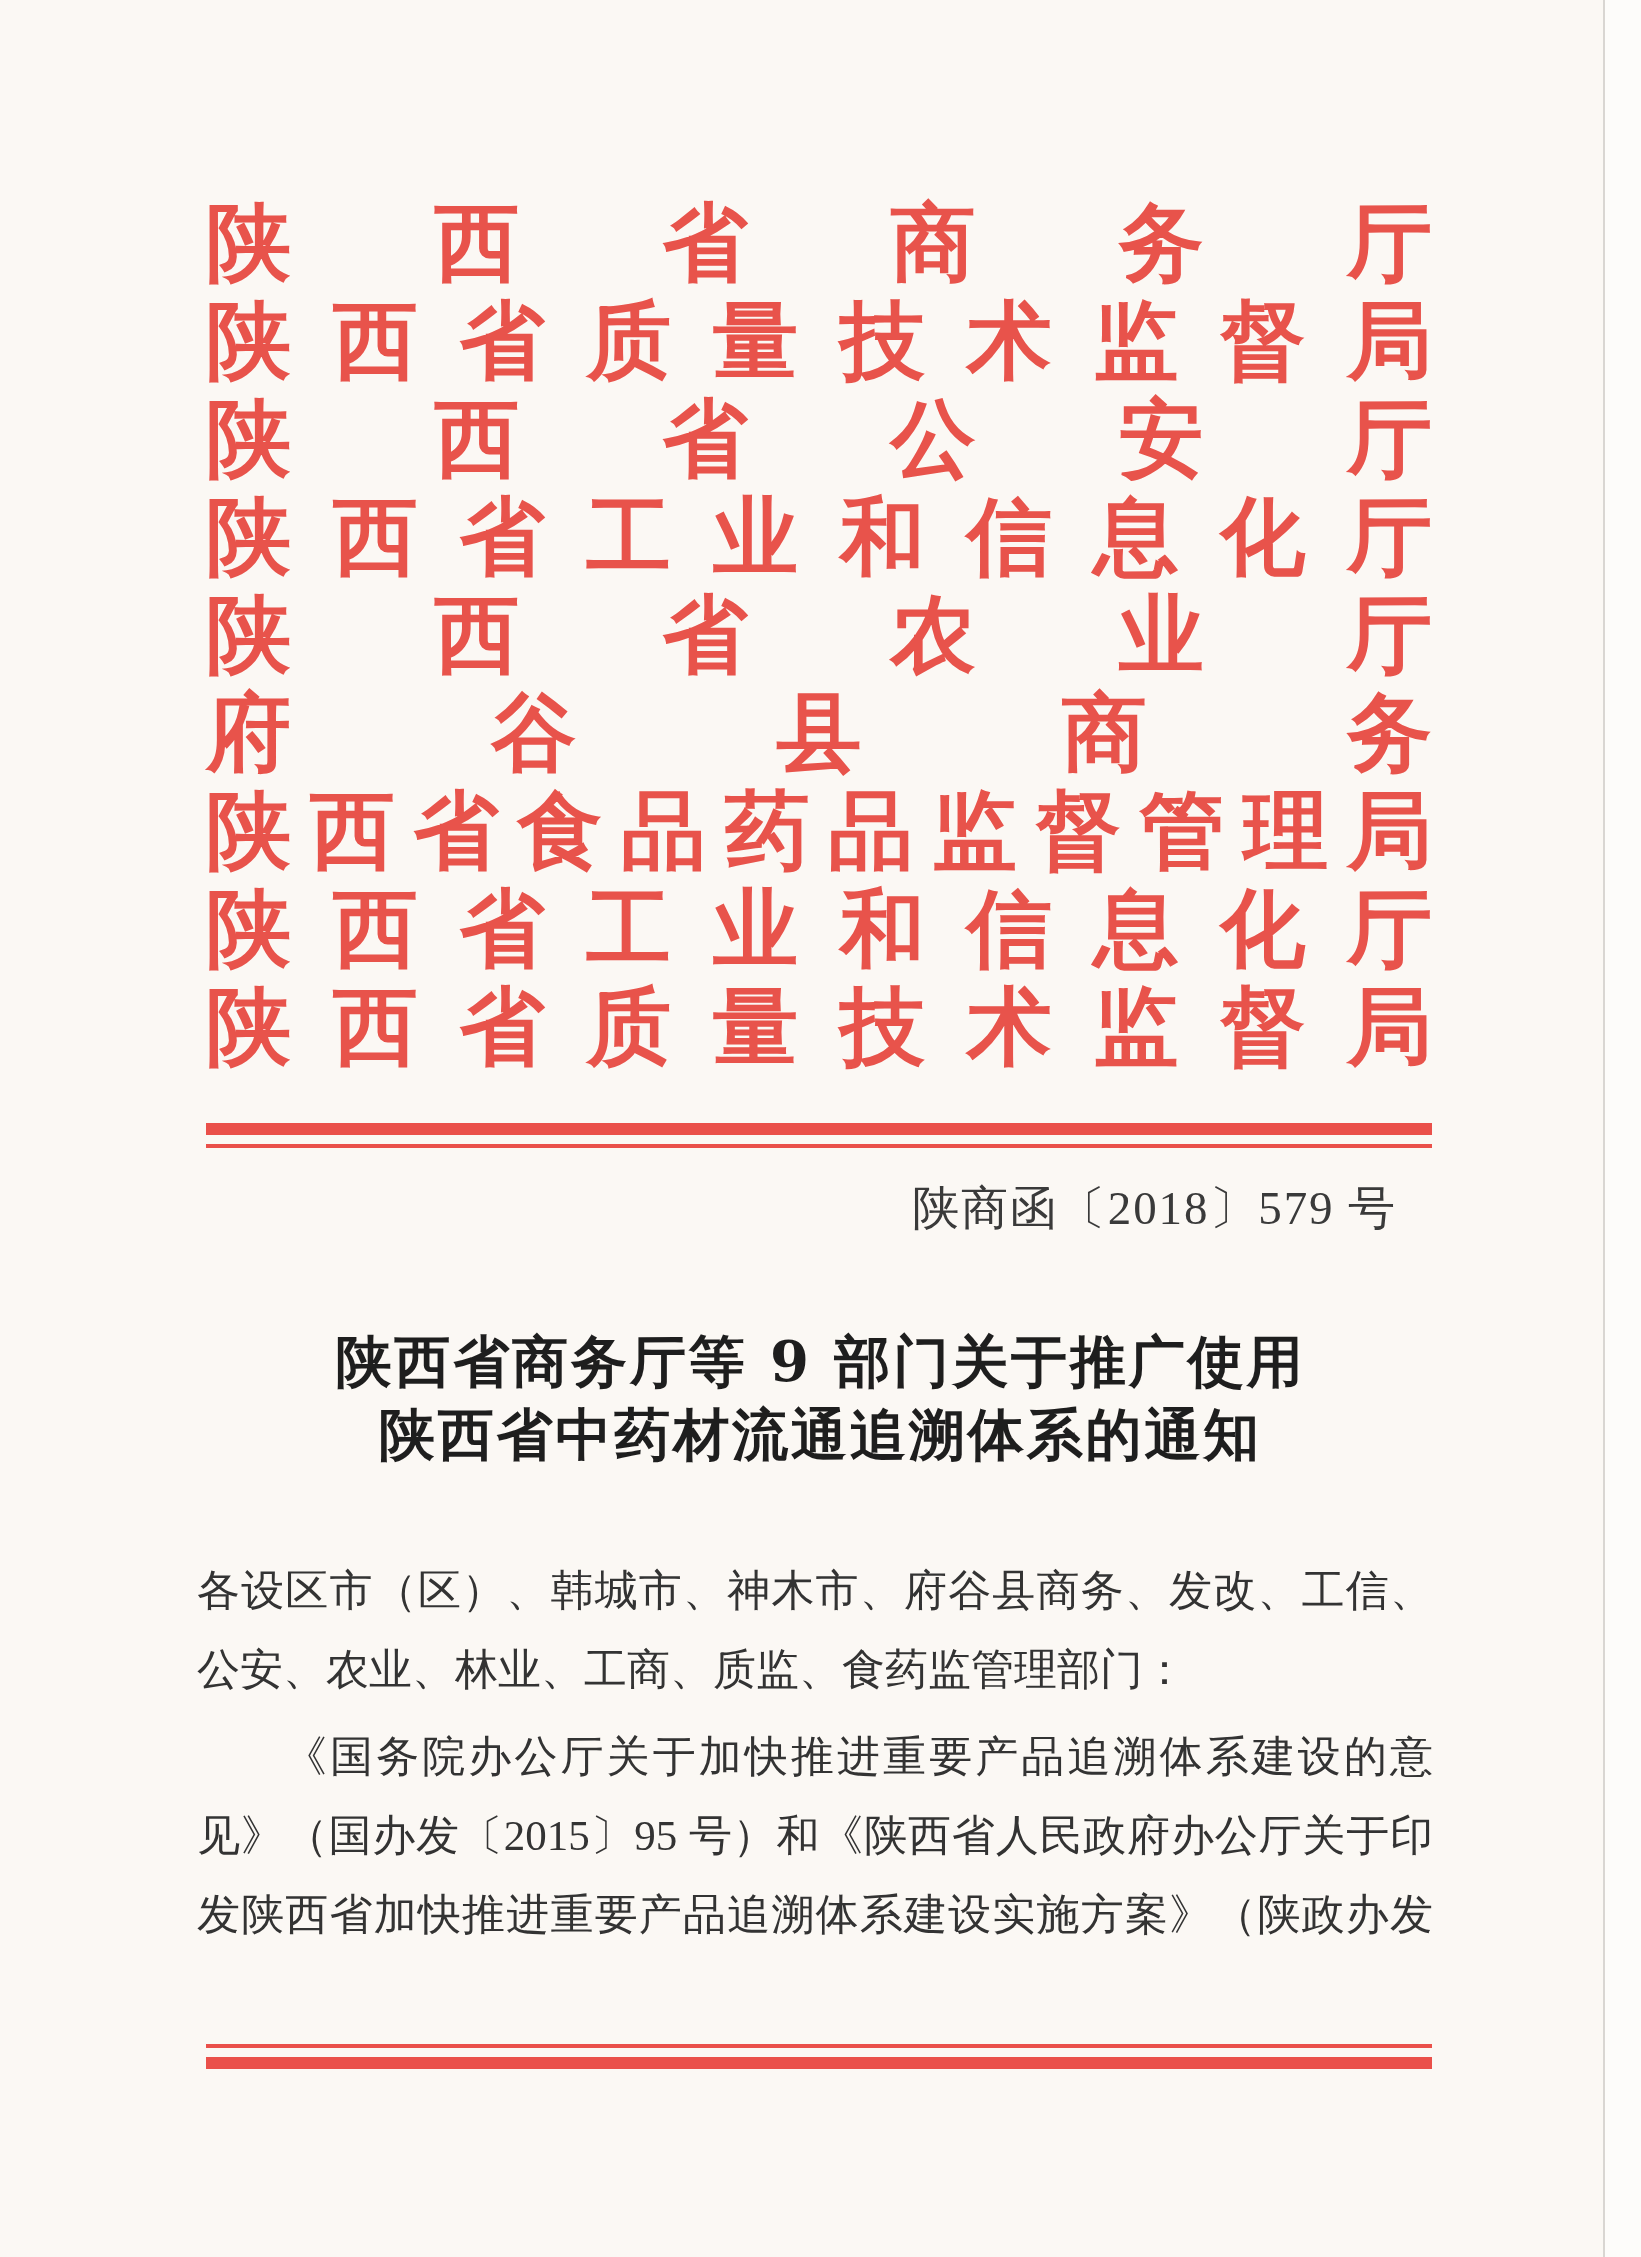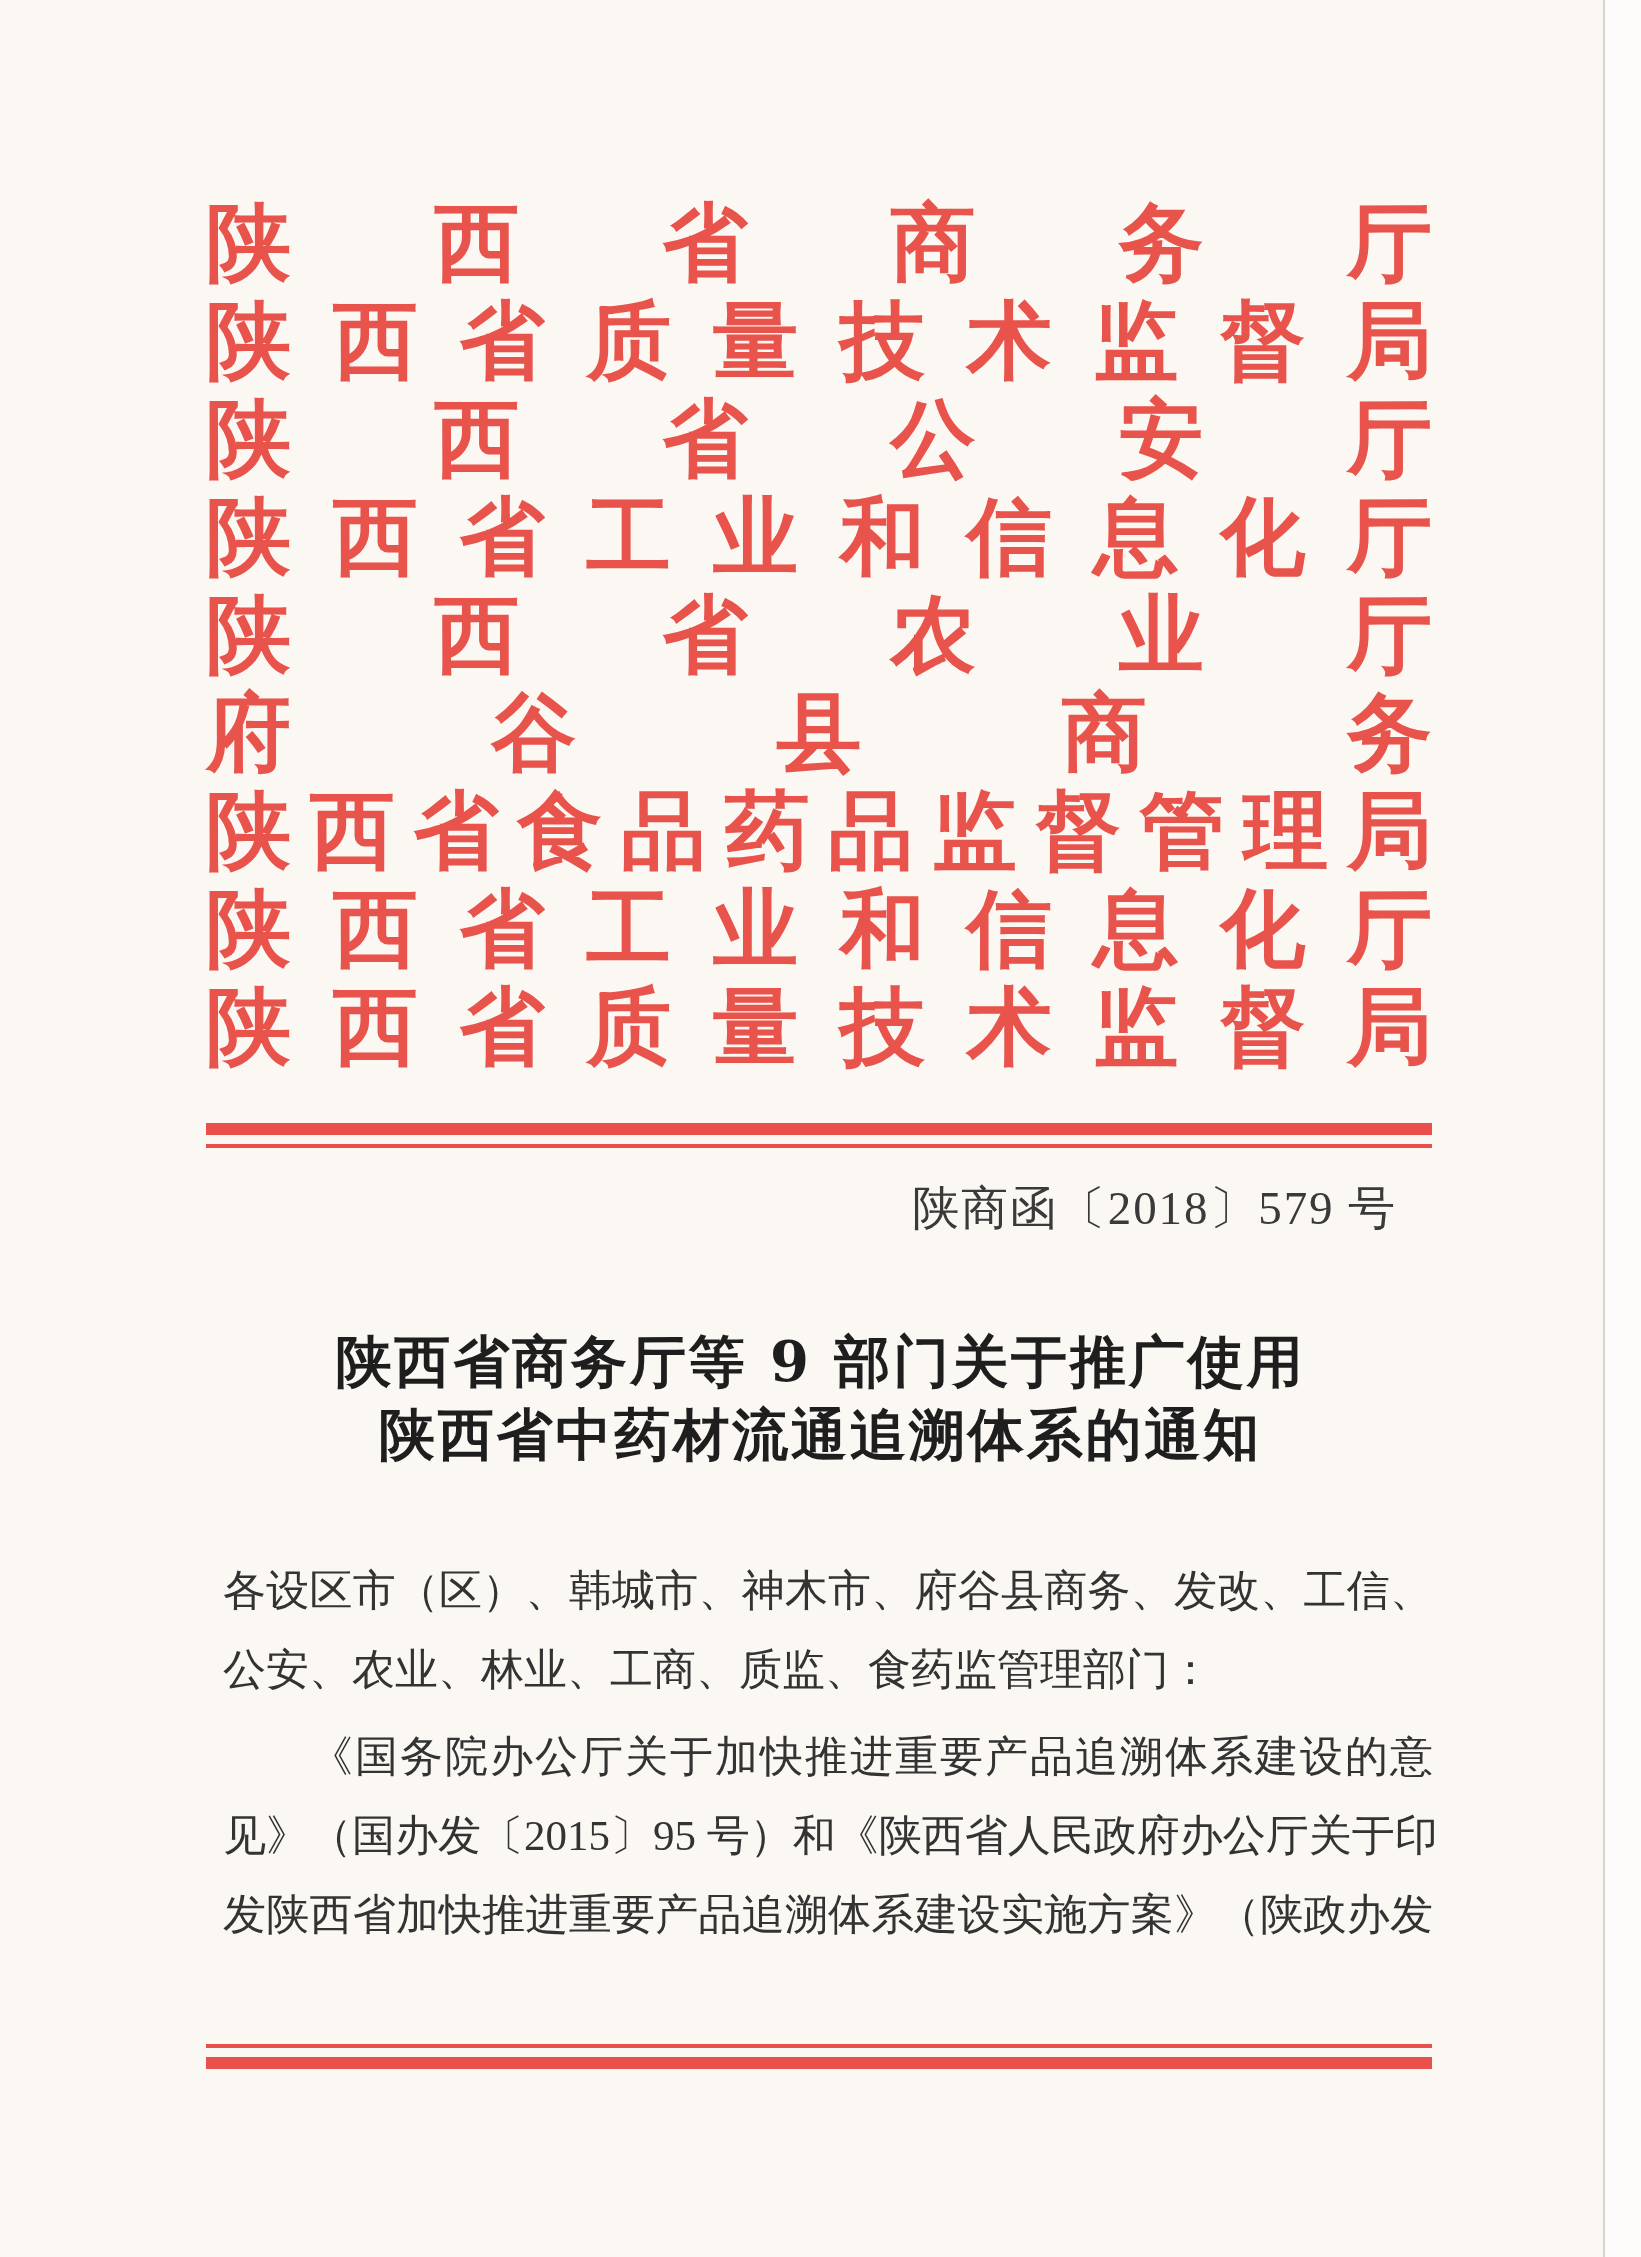--- a/index.html
+++ b/index.html
@@ -106,21 +106,20 @@
     width: 1236px;
     color: #333333;
     font-size: 43px;
     line-height: 79px;
     font-family: "Liberation Serif", serif;
   }
   .body-line {
     height: 79px;
     line-height: 79px;
     white-space: nowrap;
-    margin-left: 26px;
   }
   .body-line.just {
     text-align: justify;
     text-align-last: justify;
     text-justify: inter-character;
   }
   .body-line.indent {
     padding-left: 87px;
   }
   .body-line.para-start {

